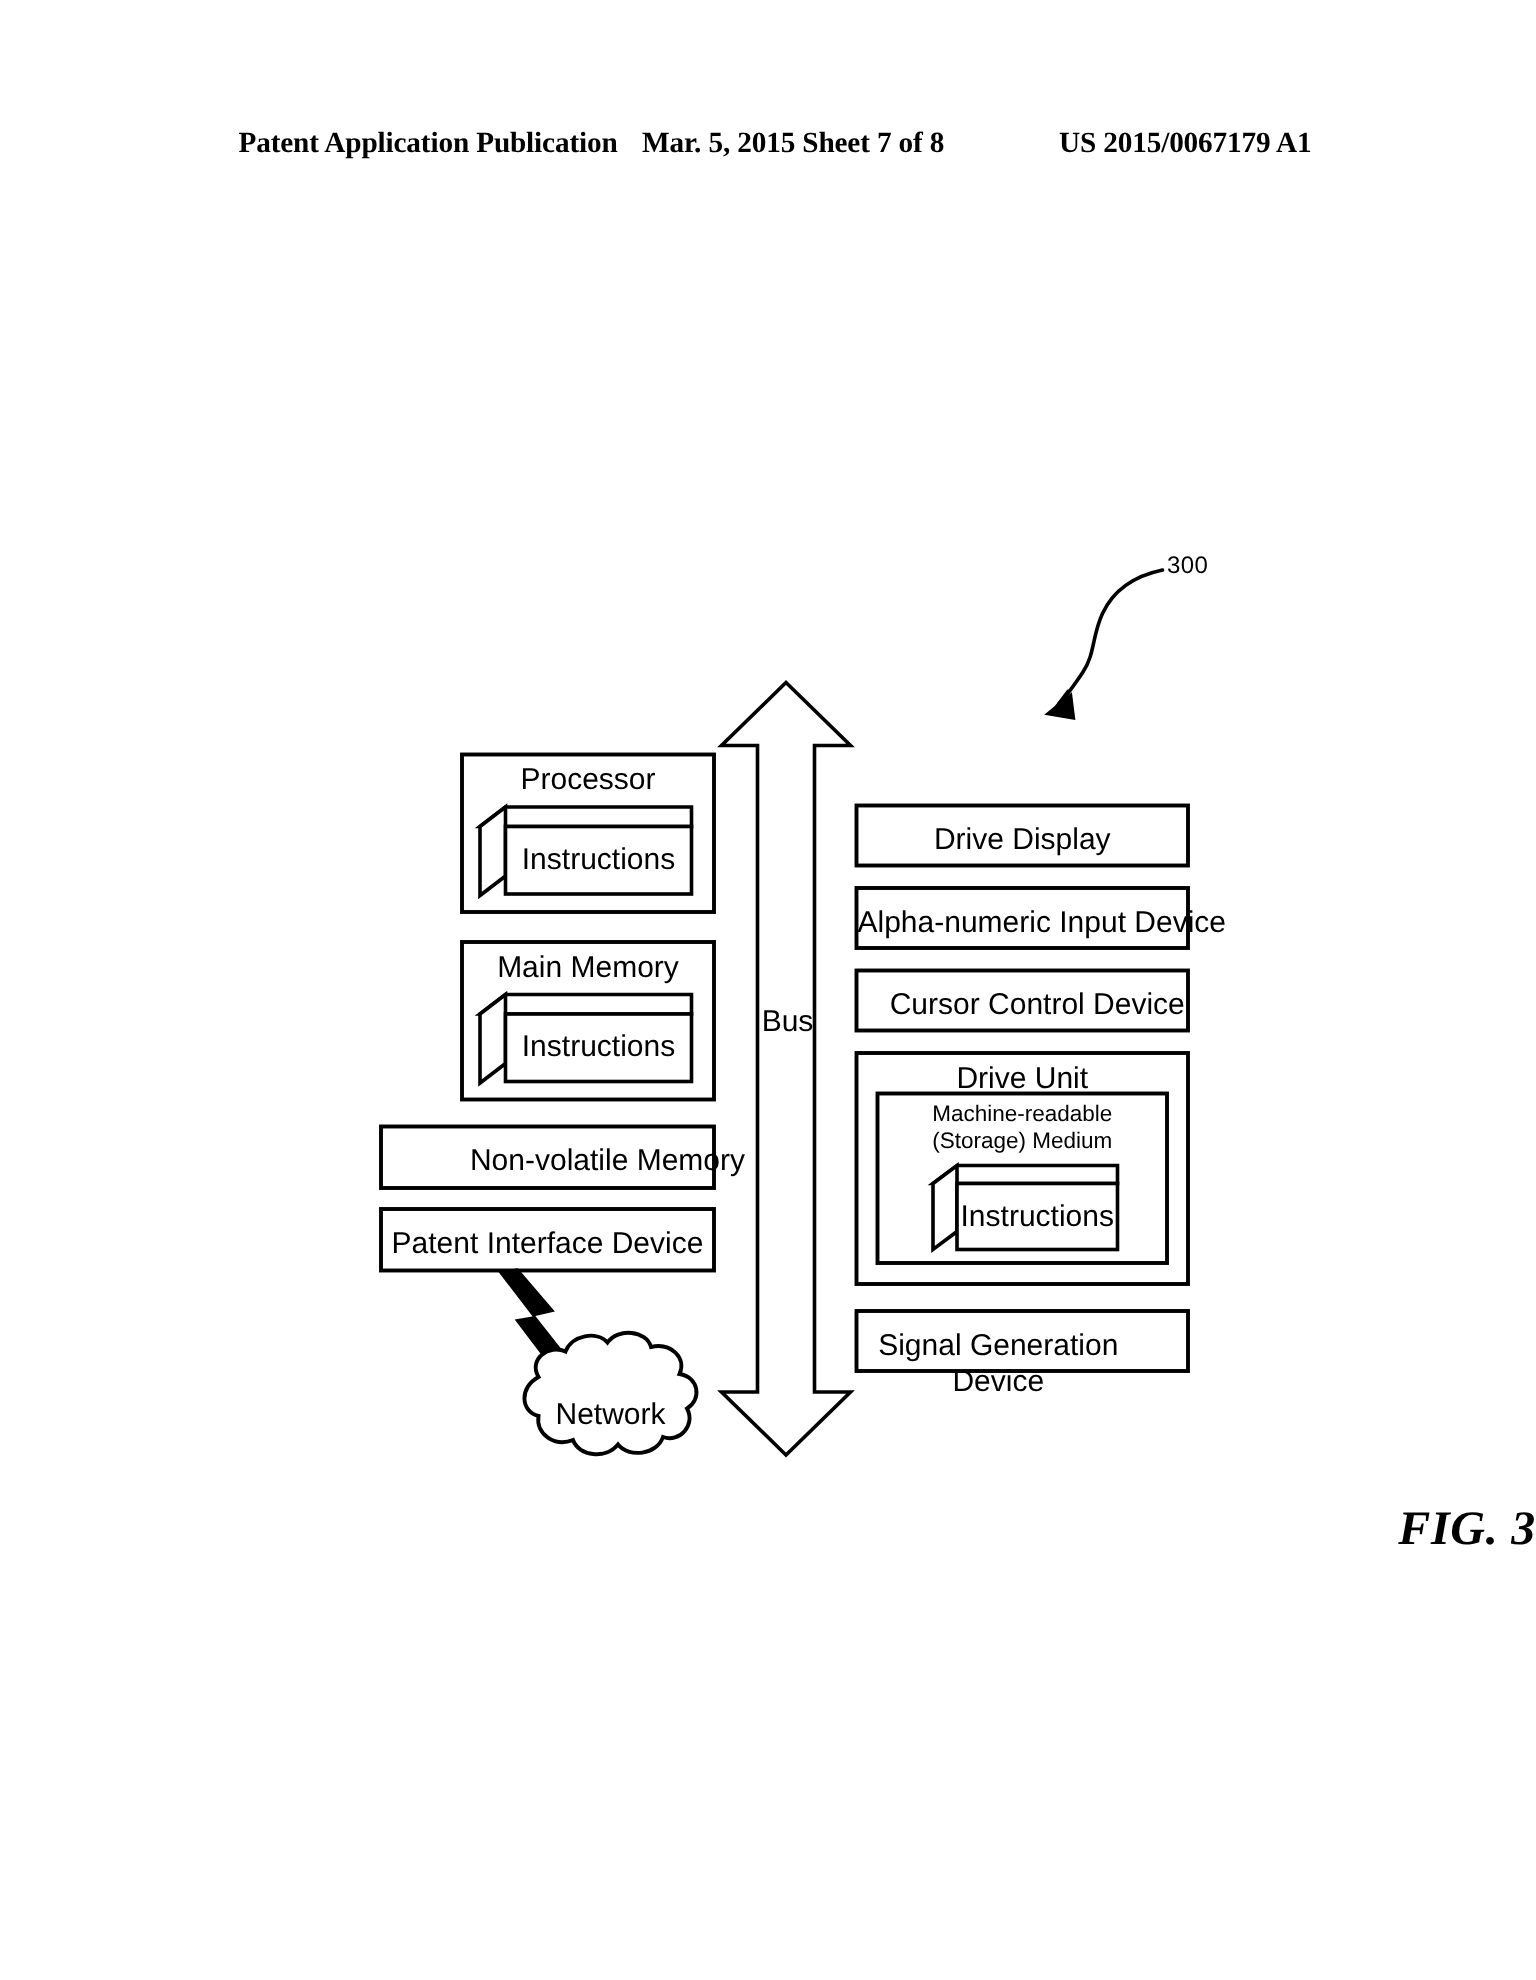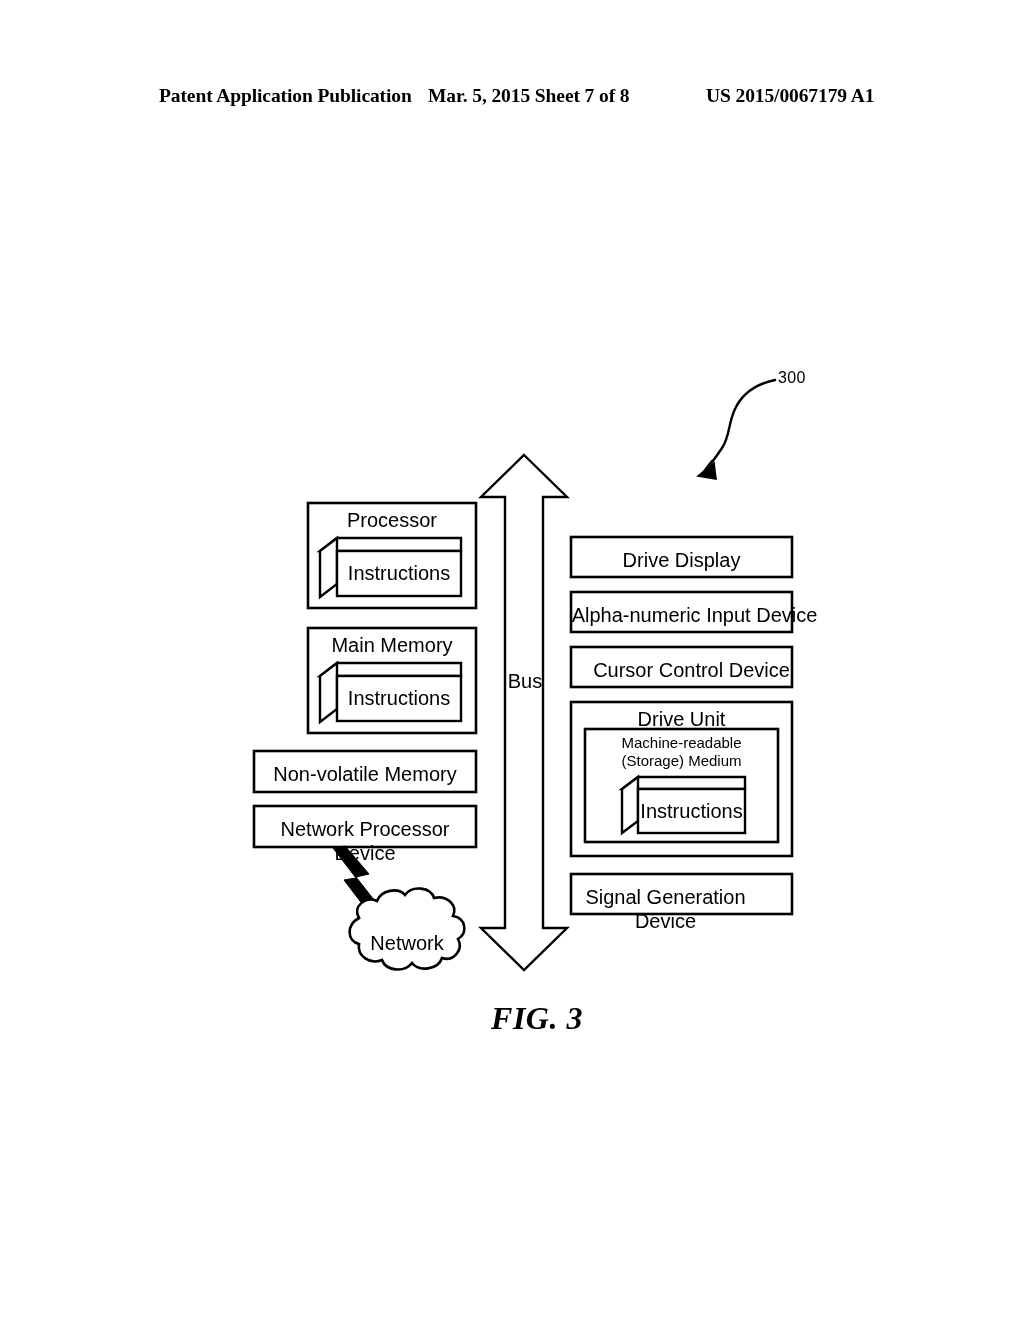--- a/index.html
+++ b/index.html
@@ -72,21 +72,21 @@
     font-size: 16px;
     letter-spacing: 0.3px;
   }
 
   
   #fig-caption {
     position: absolute;
     left: 0;
     top: 1000px;
     width: 1024px;
-    text-align: center;
+    text-align: right;
     font-family: "Liberation Serif", serif;
     font-style: italic;
     font-weight: bold;
     font-size: 32px;
     letter-spacing: 0.5px;
   }
   
   #fig-caption .cap-inner {
     display: inline-block;
     margin-left: 50px;
@@ -199,23 +199,23 @@
   <div id="callout-300">300</div>
 
   <div class="fig-label" style="left:503px; top:670px; width:44px;">Bus</div>
 
   <div class="fig-label" style="left:308px; top:509px; width:168px;">Processor</div>
   <div class="fig-label" style="left:337px; top:562px; width:124px;">Instructions</div>
 
   <div class="fig-label" style="left:308px; top:634px; width:168px;">Main Memory</div>
   <div class="fig-label" style="left:337px; top:687px; width:124px;">Instructions</div>
 
-  <div class="fig-label" style="left:254px; top:763px; width:222px;">Non-volatile Memory</div>
-
-  <div class="fig-label" style="left:254px; top:818px; width:222px;">Network Processor Device</div>
+  <div class="fig-label" style="left:254px; top:763px; width:222px;padding-left:40px;">Non-volatile Memory</div>
+
+  <div class="fig-label" style="left:254px; top:818px; width:222px;">Patent Interface Device</div>
 
   <div class="fig-label" style="left:349px; top:932px; width:116px;">Network</div>
 
   <div class="fig-label" style="left:571px; top:549px; width:221px;">Drive Display</div>
   <div class="fig-label" style="left:571px; top:604px; width:247px;">Alpha-numeric Input Device</div>
   <div class="fig-label" style="left:571px; top:659px; width:241px;">Cursor Control Device</div>
 
   <div class="fig-label" style="left:571px; top:708px; width:221px;">Drive Unit</div>
   <div class="fig-label small" style="left:585px; top:734px; width:193px;">Machine-readable
 (Storage) Medium</div>

